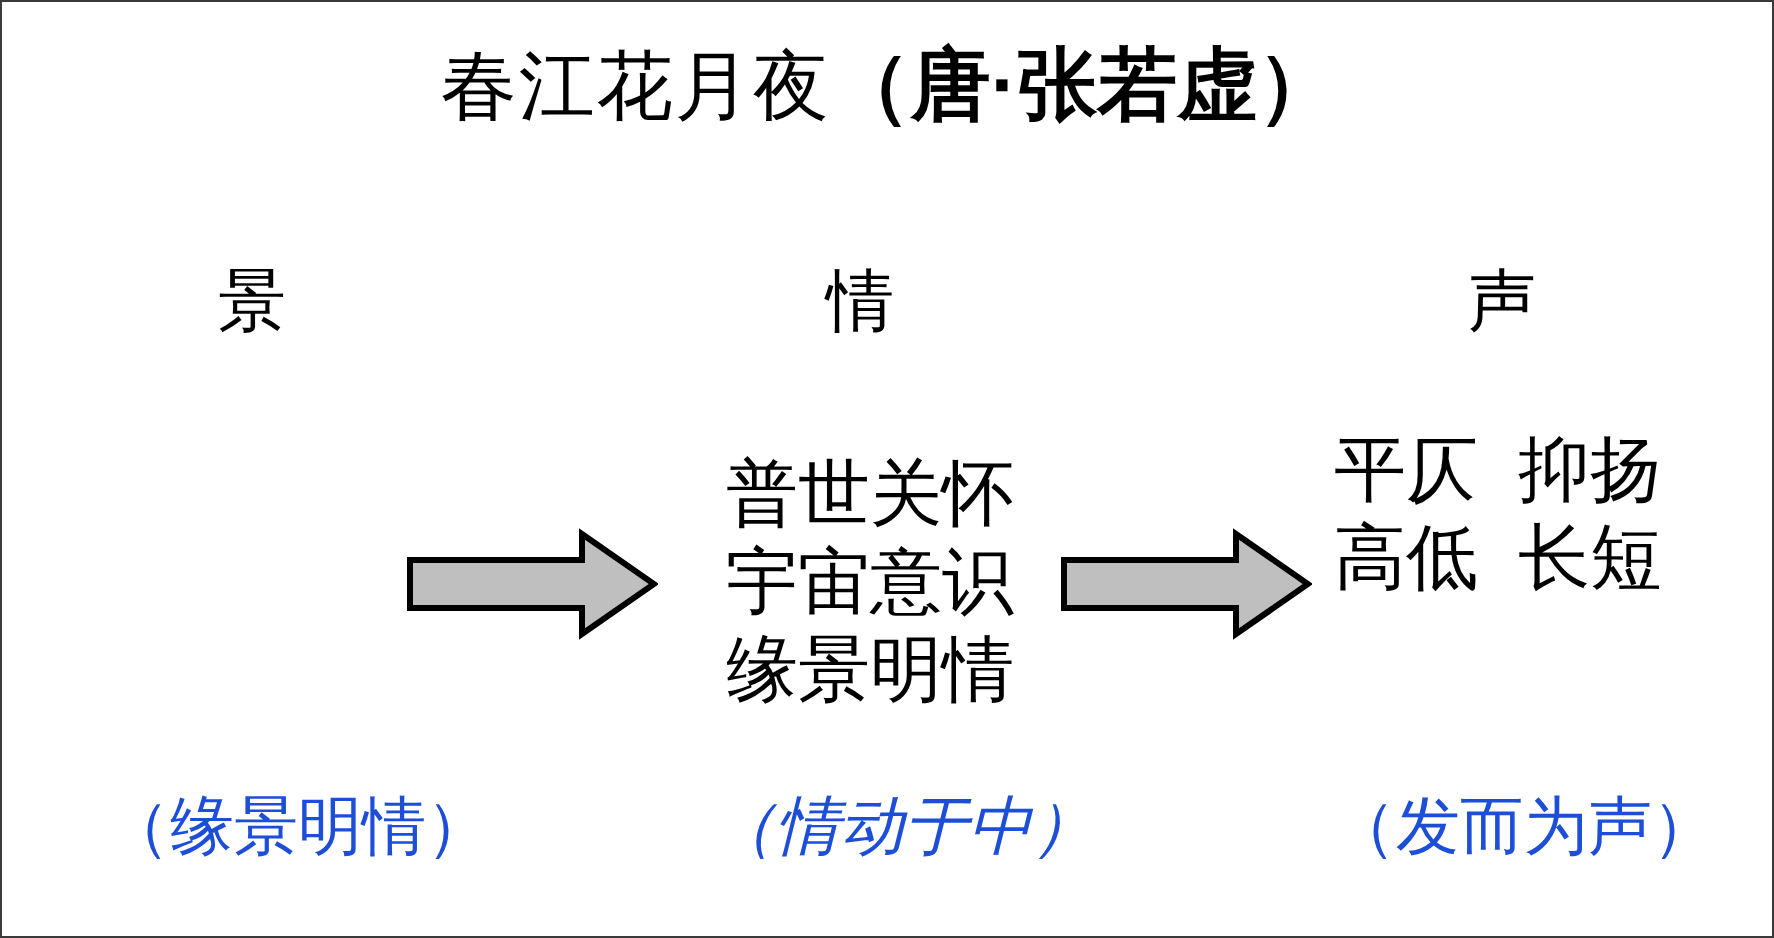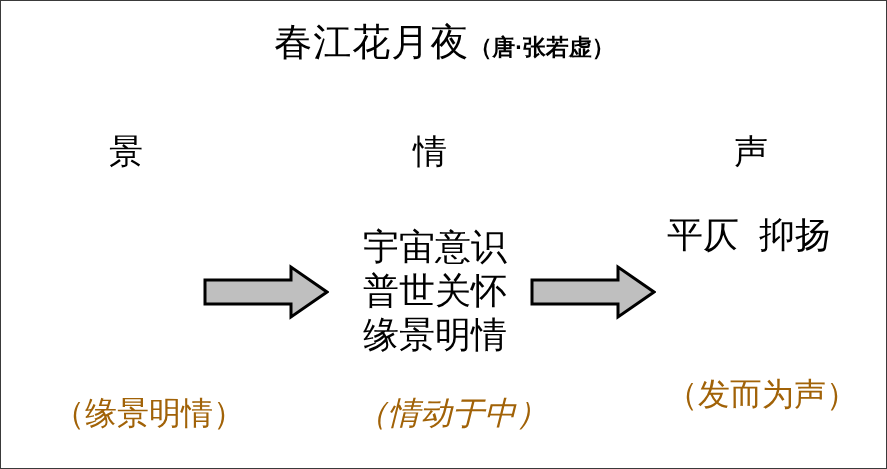--- a/index.html
+++ b/index.html
@@ -32,21 +32,21 @@
   .title-main {
     font-family: "Liberation Serif", "DejaVu Serif", serif;
     font-size: 38px;
     line-height: 1;
     color: #000000;
     letter-spacing: 1px;
     text-align: right;
   }
   .title-author {
     font-family: "Liberation Sans", "DejaVu Sans", sans-serif;
-    font-size: 23px;
+    font-size: 40px;
     font-weight: bold;
     line-height: 1;
     color: #000000;
     letter-spacing: 0px;
   }
 
   
   .col-head {
     position: absolute;
     font-family: "Liberation Serif", "DejaVu Serif", serif;
@@ -85,26 +85,26 @@
   .arrow.a1 { left: 202px; top: 263px; }
   .arrow.a2 { left: 529px; top: 263px; }
   .arrow svg { display: block; width: 126px; height: 56px; }
 
   
   .caption {
     position: absolute;
     font-family: "Liberation Serif", "DejaVu Serif", serif;
     font-size: 32px;
     line-height: 1;
-    color: #a16207;
+    color: #1d4ed8;
     white-space: nowrap;
   }
   .caption.c1 { left: 52px; top: 396px; }
   .caption.c2 { left: 355px; top: 396px; font-style: italic; }
-  .caption.c3 { left: 665px; top: 380px; font-family: Liberation Mono, monospace; }
+  .caption.c3 { left: 665px; top: 396px; }
 </style>
 </head>
 <body>
 
 <div class="canvas">
 
   <div class="title-row">
     <span class="title-main">春江花月夜</span><span class="title-author">（唐·张若虚）</span>
   </div>
 
@@ -113,32 +113,33 @@
   <div class="col-head h3">声</div>
 
 
   <div class="arrow a1">
     <svg viewBox="0 0 126 56" xmlns="http://www.w3.org/2000/svg" aria-hidden="true">
       <polygon points="2,16 88,16 88,3 124,28 88,53 88,40 2,40" fill="#BFBFBF" stroke="#000000" stroke-width="3" stroke-linejoin="miter"></polygon>
     </svg>
   </div>
 
   <div class="col-body b2">
+    <span class="line">普世关怀</span>
     <span class="line">宇宙意识</span>
-    <span class="line">普世关怀</span>
     <span class="line">缘景明情</span>
   </div>
 
   <div class="arrow a2">
     <svg viewBox="0 0 126 56" xmlns="http://www.w3.org/2000/svg" aria-hidden="true">
       <polygon points="2,16 88,16 88,3 124,28 88,53 88,40 2,40" fill="#BFBFBF" stroke="#000000" stroke-width="3" stroke-linejoin="miter"></polygon>
     </svg>
   </div>
 
   <div class="col-body b3">
     <span class="line"><span>平仄</span><span class="pair-gap"></span><span>抑扬</span></span>
+    <span class="line"><span>高低</span><span class="pair-gap"></span><span>长短</span></span>
   </div>
 
   <div class="caption c1">（缘景明情）</div>
   <div class="caption c2">（情动于中）</div>
   <div class="caption c3">（发而为声）</div>
 
 </div>
 
 </body></html>

